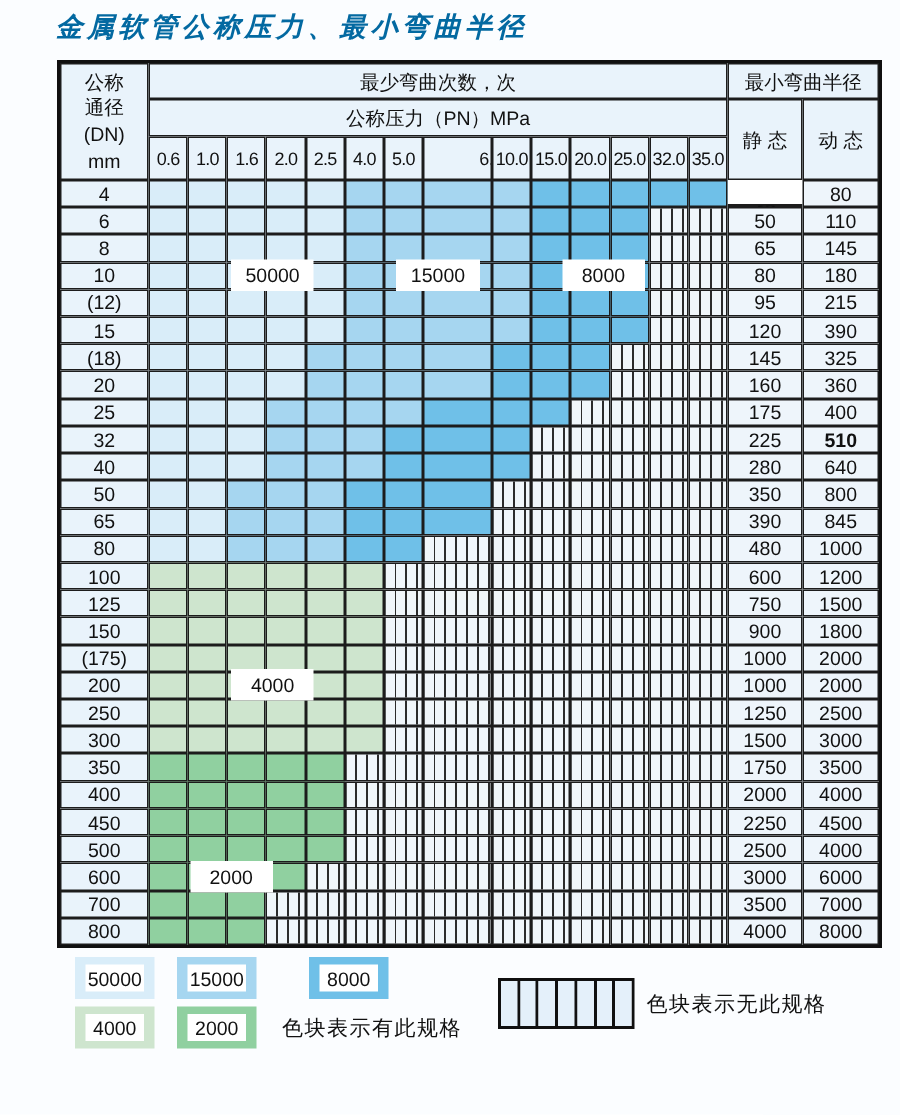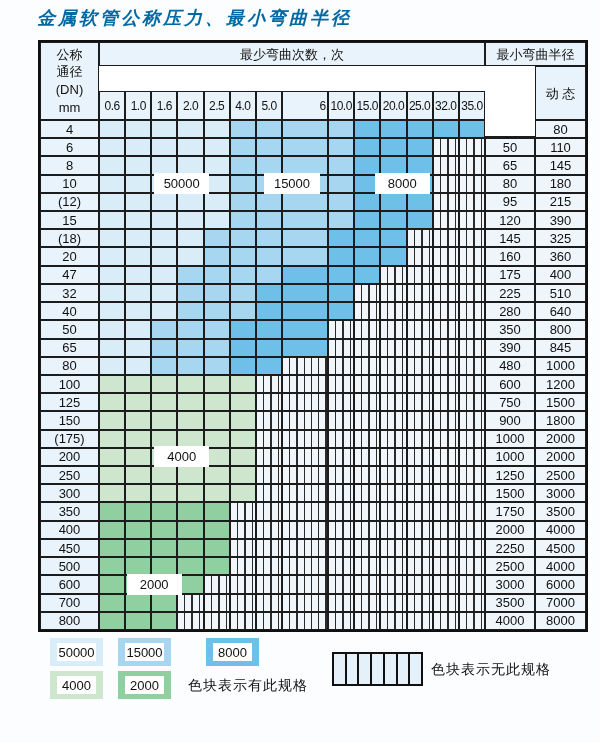--- a/index.html
+++ b/index.html
@@ -69,20 +69,22 @@
 
 <div id="grid">
     <div class="cell hdr corner" style="grid-area: 1 / 1 / 4;">
       <div>公称</div>
       <div>通径</div>
       <div>(DN)</div>
       <div>mm</div>
     </div>
     <div class="cell hdr" style="grid-area: 1 / 16 / auto / 18;">最小弯曲半径</div>
     <div class="cell hdr" style="grid-area: 1 / 2 / auto / 16;">最少弯曲次数，次</div>
+    <div class="cell hdr" style="grid-area: 2 / 2 / auto / 16;">公称压力（PN）MPa</div>
+    <div class="cell hdr" style="grid-area: 2 / 16 / 4;">静 态</div>
     <div class="cell hdr" style="grid-area: 2 / 17 / 4;">动 态</div>
     <div class="cell hdr num" style="grid-area: 3 / 2;">0.6</div>
     <div class="cell hdr num" style="grid-area: 3 / 3;">1.0</div>
     <div class="cell hdr num" style="grid-area: 3 / 4;">1.6</div>
     <div class="cell hdr num" style="grid-area: 3 / 5;">2.0</div>
     <div class="cell hdr num" style="grid-area: 3 / 6;">2.5</div>
     <div class="cell hdr num" style="grid-area: 3 / 7;">4.0</div>
     <div class="cell hdr num" style="grid-area: 3 / 8;">5.0</div>
     <div class="cell hdr num" style="grid-area: 3 / 9; padding-left: 44px;">6.3</div>
     <div class="cell hdr num" style="grid-area: 3 / 10;">10.0</div>
@@ -220,21 +222,21 @@
     <div class="cell " style="grid-area: 11 / 8; background: rgb(166, 214, 240);"></div>
     <div class="cell " style="grid-area: 11 / 9; background: rgb(166, 214, 240);"></div>
     <div class="cell " style="grid-area: 11 / 10; background: rgb(111, 192, 232);"></div>
     <div class="cell " style="grid-area: 11 / 11; background: rgb(111, 192, 232);"></div>
     <div class="cell " style="grid-area: 11 / 12; background: rgb(111, 192, 232);"></div>
     <div class="cell hatch" style="grid-area: 11 / 13;"></div>
     <div class="cell hatch" style="grid-area: 11 / 14;"></div>
     <div class="cell hatch" style="grid-area: 11 / 15;"></div>
     <div class="cell val" style="grid-area: 11 / 16;">160</div>
     <div class="cell val" style="grid-area: 11 / 17;">360</div>
-    <div class="cell dnlab" style="grid-area: 12 / 1;">47</div>
+    <div class="cell dnlab" style="grid-area: 12 / 1;">25</div>
     <div class="cell " style="grid-area: 12 / 2; background: rgb(217, 237, 249);"></div>
     <div class="cell " style="grid-area: 12 / 3; background: rgb(217, 237, 249);"></div>
     <div class="cell " style="grid-area: 12 / 4; background: rgb(217, 237, 249);"></div>
     <div class="cell " style="grid-area: 12 / 5; background: rgb(166, 214, 240);"></div>
     <div class="cell " style="grid-area: 12 / 6; background: rgb(166, 214, 240);"></div>
     <div class="cell " style="grid-area: 12 / 7; background: rgb(166, 214, 240);"></div>
     <div class="cell " style="grid-area: 12 / 8; background: rgb(166, 214, 240);"></div>
     <div class="cell " style="grid-area: 12 / 9; background: rgb(111, 192, 232);"></div>
     <div class="cell " style="grid-area: 12 / 10; background: rgb(111, 192, 232);"></div>
     <div class="cell " style="grid-area: 12 / 11; background: rgb(111, 192, 232);"></div>
@@ -253,21 +255,21 @@
     <div class="cell " style="grid-area: 13 / 7; background: rgb(166, 214, 240);"></div>
     <div class="cell " style="grid-area: 13 / 8; background: rgb(111, 192, 232);"></div>
     <div class="cell " style="grid-area: 13 / 9; background: rgb(111, 192, 232);"></div>
     <div class="cell " style="grid-area: 13 / 10; background: rgb(111, 192, 232);"></div>
     <div class="cell hatch" style="grid-area: 13 / 11;"></div>
     <div class="cell hatch" style="grid-area: 13 / 12;"></div>
     <div class="cell hatch" style="grid-area: 13 / 13;"></div>
     <div class="cell hatch" style="grid-area: 13 / 14;"></div>
     <div class="cell hatch" style="grid-area: 13 / 15;"></div>
     <div class="cell val" style="grid-area: 13 / 16;">225</div>
-    <div class="cell val" style="grid-area: 13 / 17;">510</div>
+    <div class="cell val" style="grid-area: 13 / 17; font-weight: bold;">510</div>
     <div class="cell dnlab" style="grid-area: 14 / 1;">40</div>
     <div class="cell " style="grid-area: 14 / 2; background: rgb(217, 237, 249);"></div>
     <div class="cell " style="grid-area: 14 / 3; background: rgb(217, 237, 249);"></div>
     <div class="cell " style="grid-area: 14 / 4; background: rgb(217, 237, 249);"></div>
     <div class="cell " style="grid-area: 14 / 5; background: rgb(166, 214, 240);"></div>
     <div class="cell " style="grid-area: 14 / 6; background: rgb(166, 214, 240);"></div>
     <div class="cell " style="grid-area: 14 / 7; background: rgb(166, 214, 240);"></div>
     <div class="cell " style="grid-area: 14 / 8; background: rgb(111, 192, 232);"></div>
     <div class="cell " style="grid-area: 14 / 9; background: rgb(111, 192, 232);"></div>
     <div class="cell " style="grid-area: 14 / 10; background: rgb(111, 192, 232);"></div>

